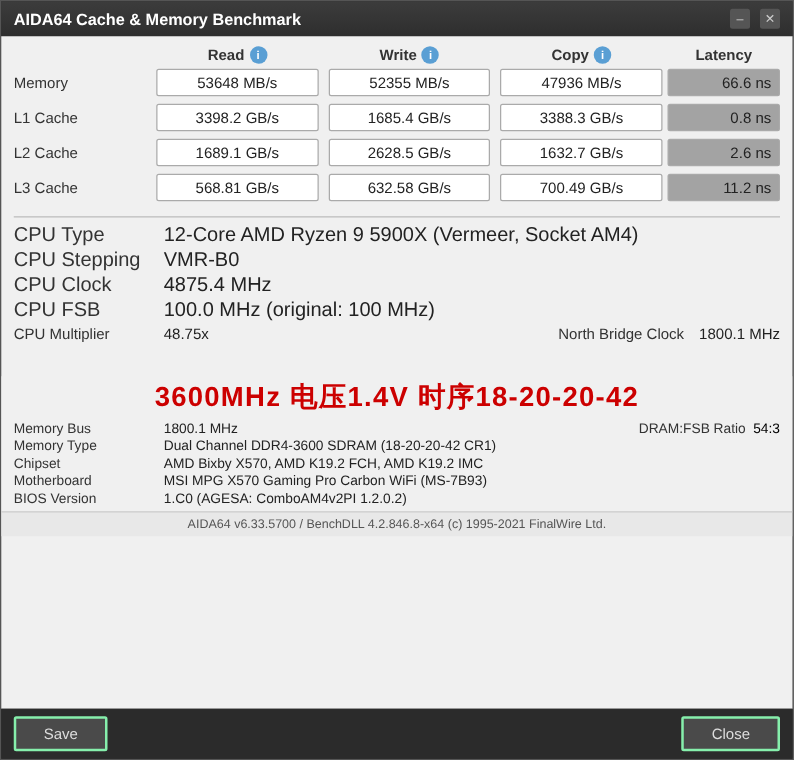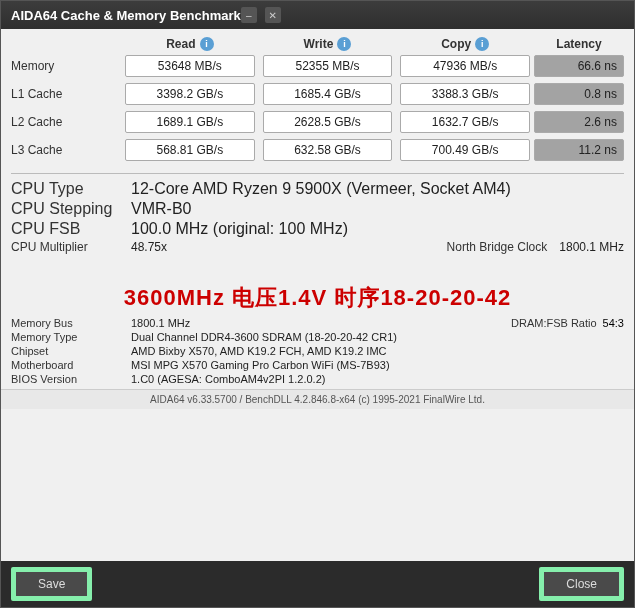--- a/index.html
+++ b/index.html
@@ -20,21 +20,21 @@
       border: 1px solid #555;
       display: flex;
       flex-direction: column;
     }
     .title-bar {
       background: linear-gradient(to bottom, #3c3c3c, #2e2e2e);
       color: #fff;
       padding: 6px 10px;
       display: flex;
       align-items: center;
-      justify-content: flex-start;
+      justify-content: space-between;
       flex-shrink: 0;
     }
     .title-bar-title {
       font-size: 13px;
       font-weight: 600;
     }
     .title-bar-controls {
       display: flex;
       gap: 8px;
     }
@@ -234,21 +234,21 @@
       background: #2b2b2b;
       padding: 6px 10px;
       display: flex;
       justify-content: space-between;
       align-items: center;
       flex-shrink: 0;
     }
     .bottom-btn {
       background: #4a4a4a;
       color: #ddd;
-      border: 5px solid #86efac;
+      border: 2px solid #86efac;
       padding: 5px 22px;
       font-size: 12px;
       cursor: pointer;
       border-radius: 2px;
       text-align: center;
     }
   </style>
 </head>
 <body>
 
@@ -321,20 +321,24 @@
     <div class="info-section">
       <div class="info-row">
         <span class="info-label">CPU Type</span>
         <span class="info-value">12-Core AMD Ryzen 9 5900X (Vermeer, Socket AM4)</span>
       </div>
       <div class="info-row">
         <span class="info-label">CPU Stepping</span>
         <span class="info-value">VMR-B0</span>
       </div>
       <div class="info-row">
+        <span class="info-label">CPU Clock</span>
+        <span class="info-value">4875.4 MHz</span>
+      </div>
+      <div class="info-row">
         <span class="info-label">CPU FSB</span>
         <span class="info-value">100.0 MHz  (original: 100 MHz)</span>
       </div>
       <div class="info-row-split">
         <div class="info-left">
           <span class="info-label">CPU Multiplier</span>
           <span class="info-value">48.75x</span>
         </div>
         <div class="info-right">
           <span class="info-right-label">North Bridge Clock</span>

